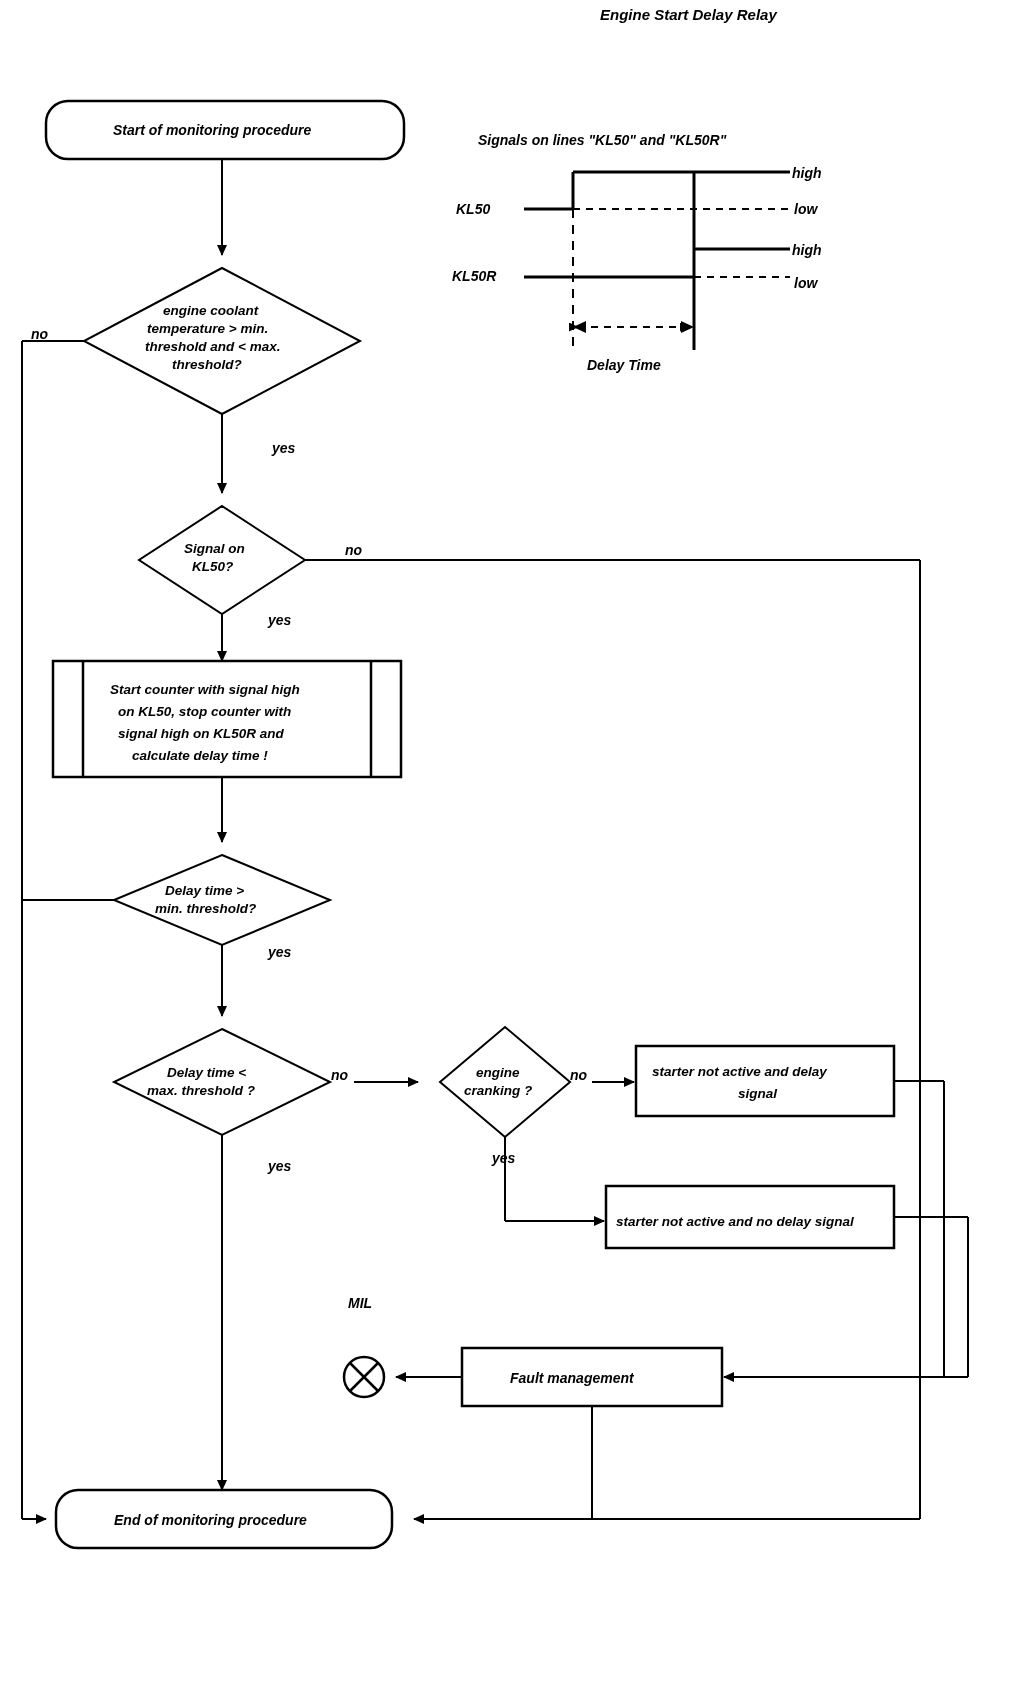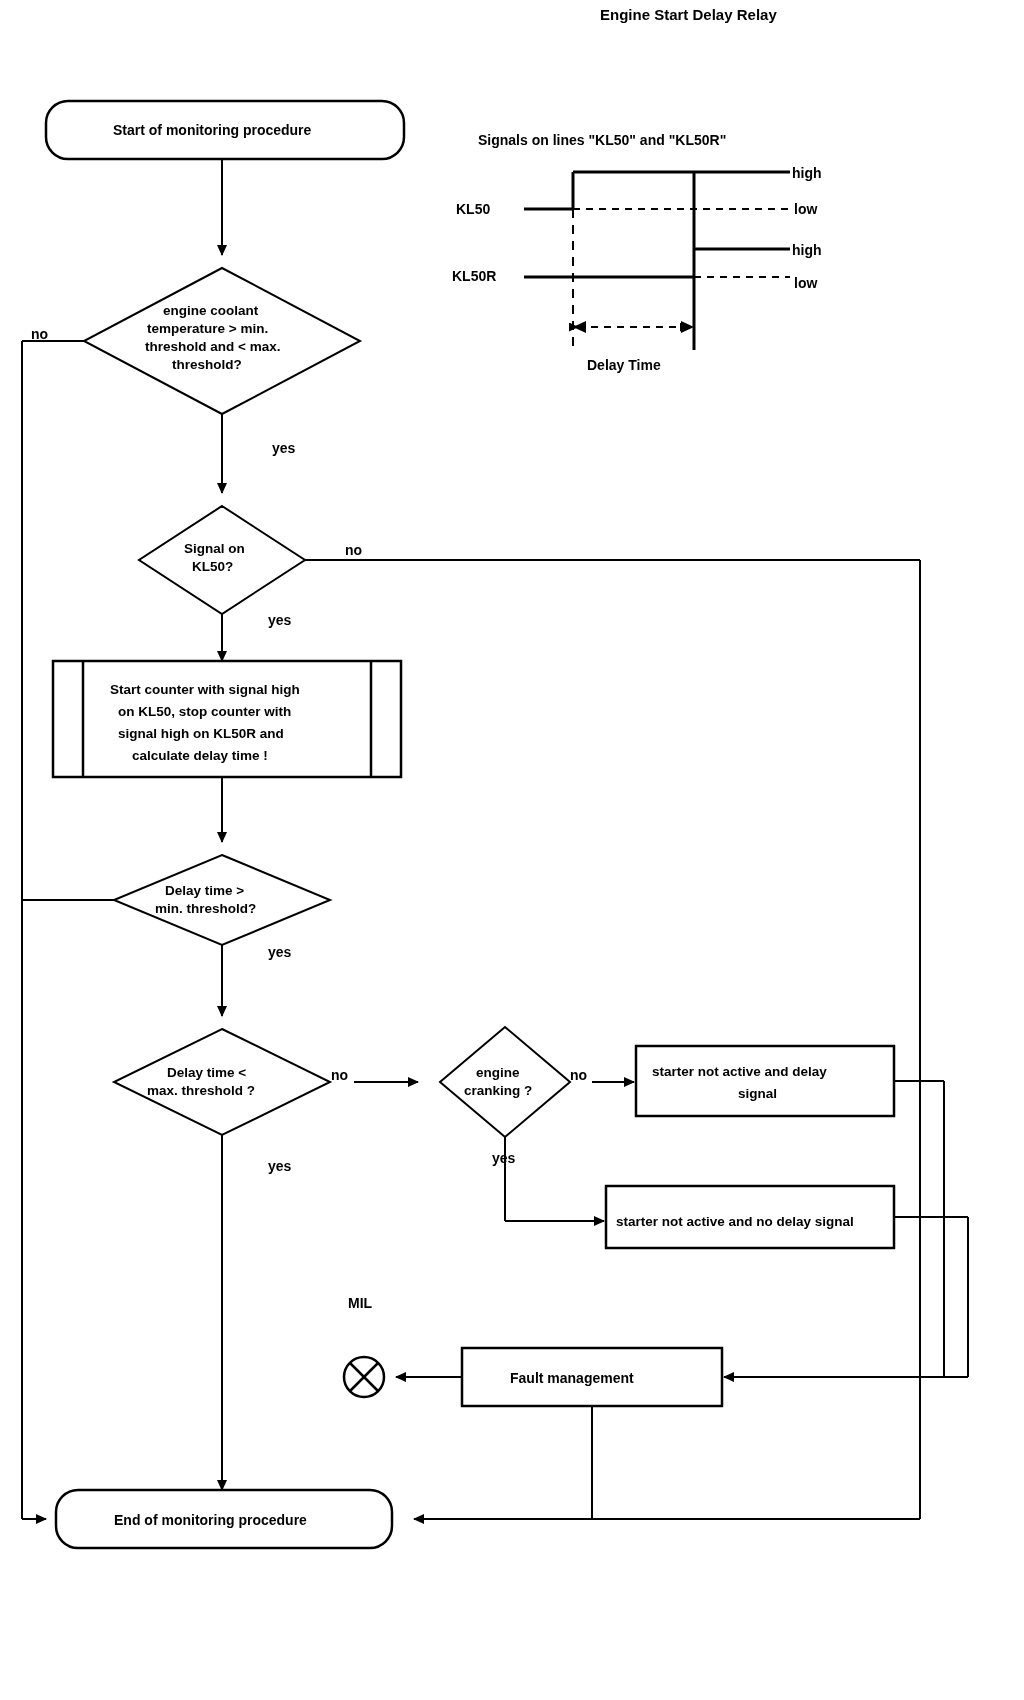--- a/index.html
+++ b/index.html
@@ -7,20 +7,21 @@
     padding: 0;
     background: #ffffff;
   }
   #page {
     position: relative;
     width: 1024px;
     height: 1615px;
     background: #ffffff;
     font-family: "Liberation Sans", sans-serif;
     overflow: hidden;
+    font-style: italic;
   }
   svg.layer {
     position: absolute;
     left: 0;
     top: 0;
     width: 1024px;
     height: 1700px;
   }
   .shape-fill { fill: #ffffff; stroke: #000000; }
   .lineel { stroke: #000000; fill: none; }

